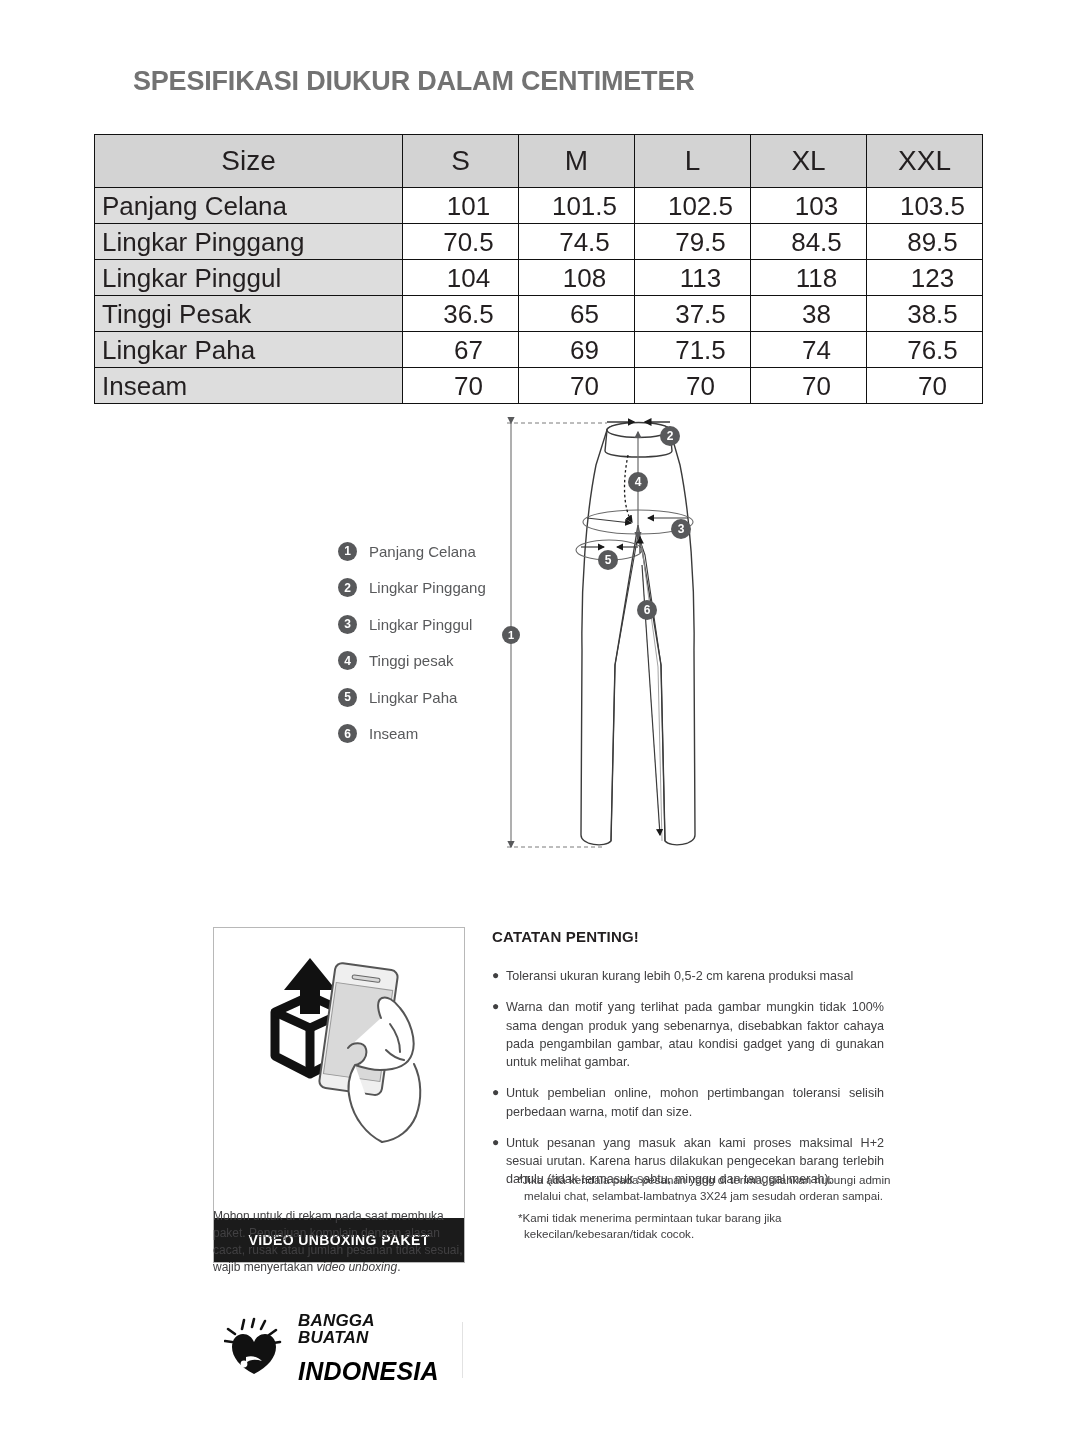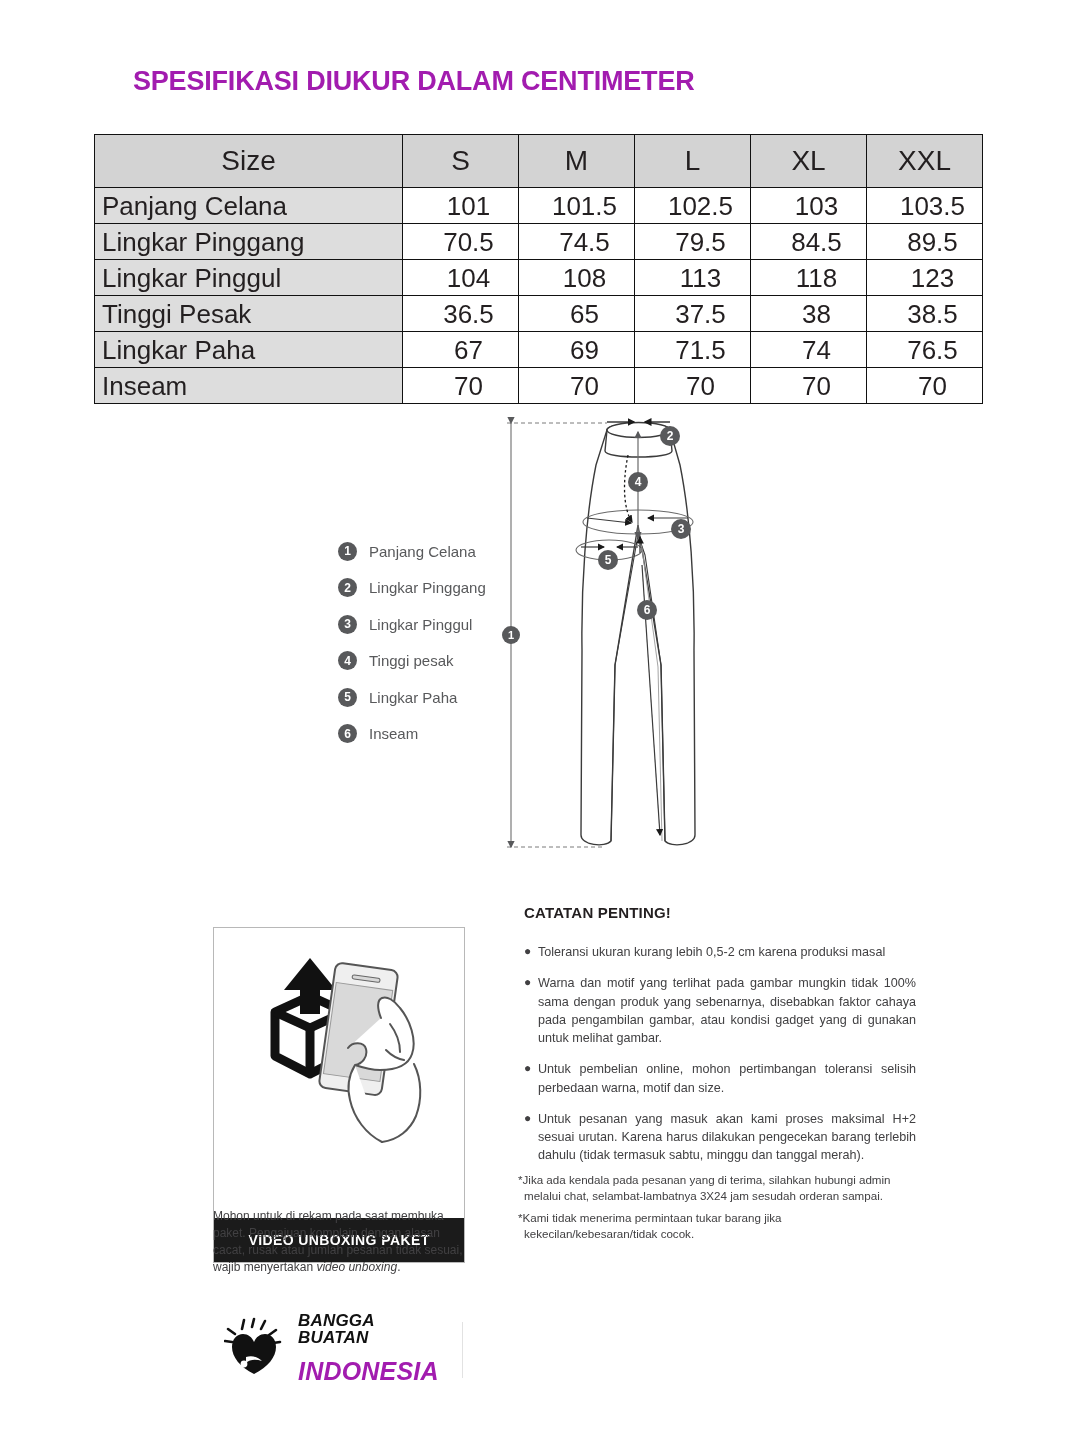--- a/index.html
+++ b/index.html
@@ -17,21 +17,21 @@
   }
 
   
   .page-title {
     position: absolute;
     left: 133px;
     top: 66px;
     font-size: 27px;
     font-weight: bold;
     letter-spacing: -0.2px;
-    color: #a21caf;
+    color: #737373;
     white-space: nowrap;
   }
 
   
   .size-table-wrap {
     position: absolute;
     left: 94px;
     top: 134px;
     width: 888px;
   }
@@ -155,23 +155,22 @@
     width: 256px;
     font-size: 12px;
     line-height: 1.42;
     color: #414042;
   }
   .unbox-note em { font-style: italic; }
 
   .notes-block {
     position: absolute;
     left: 492px;
-    top: 904px;
+    top: 928px;
     width: 392px;
-    margin-left: 32px;
   }
   .notes-title {
     font-size: 15px;
     font-weight: bold;
     letter-spacing: 0.2px;
     color: #231f20;
     margin-bottom: 22px;
   }
   .note-item {
     display: flex;
@@ -229,21 +228,21 @@
     font-weight: bold;
     font-style: italic;
     letter-spacing: 0.2px;
     color: #111;
   }
   .bangga-line2 {
     font-size: 25px;
     font-weight: bold;
     font-style: italic;
     letter-spacing: 0.2px;
-    color: #a21caf;
+    color: #000000;
     margin-top: 11px;
   }
   .bangga-divider {
     position: absolute;
     left: 462px;
     top: 1322px;
     width: 1px;
     height: 56px;
     background: #e2e2e2;
   }

